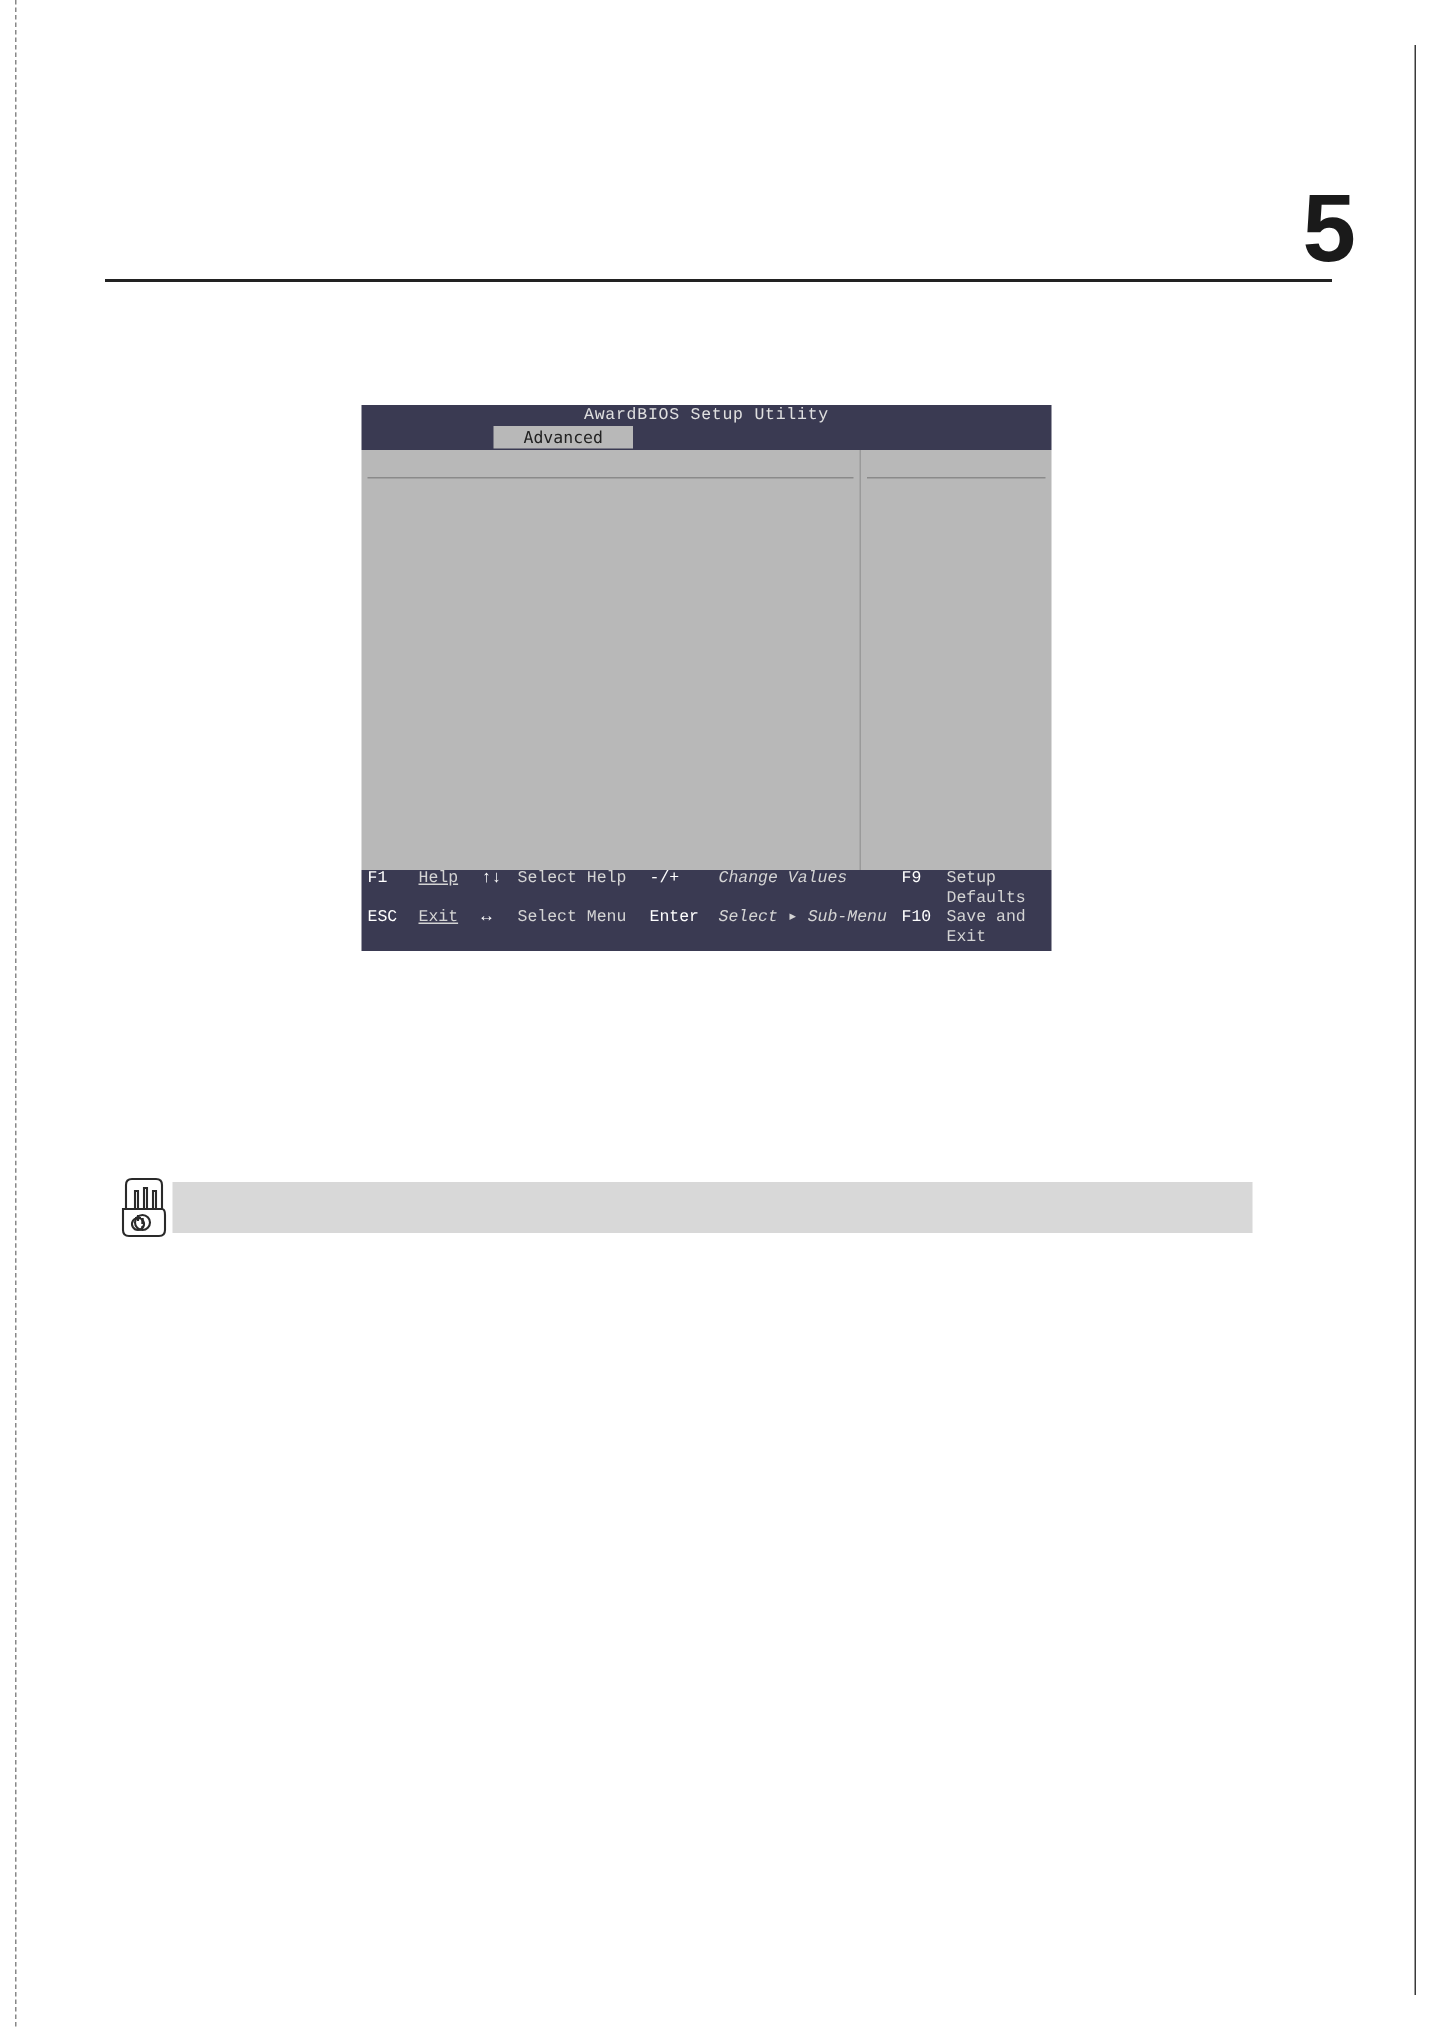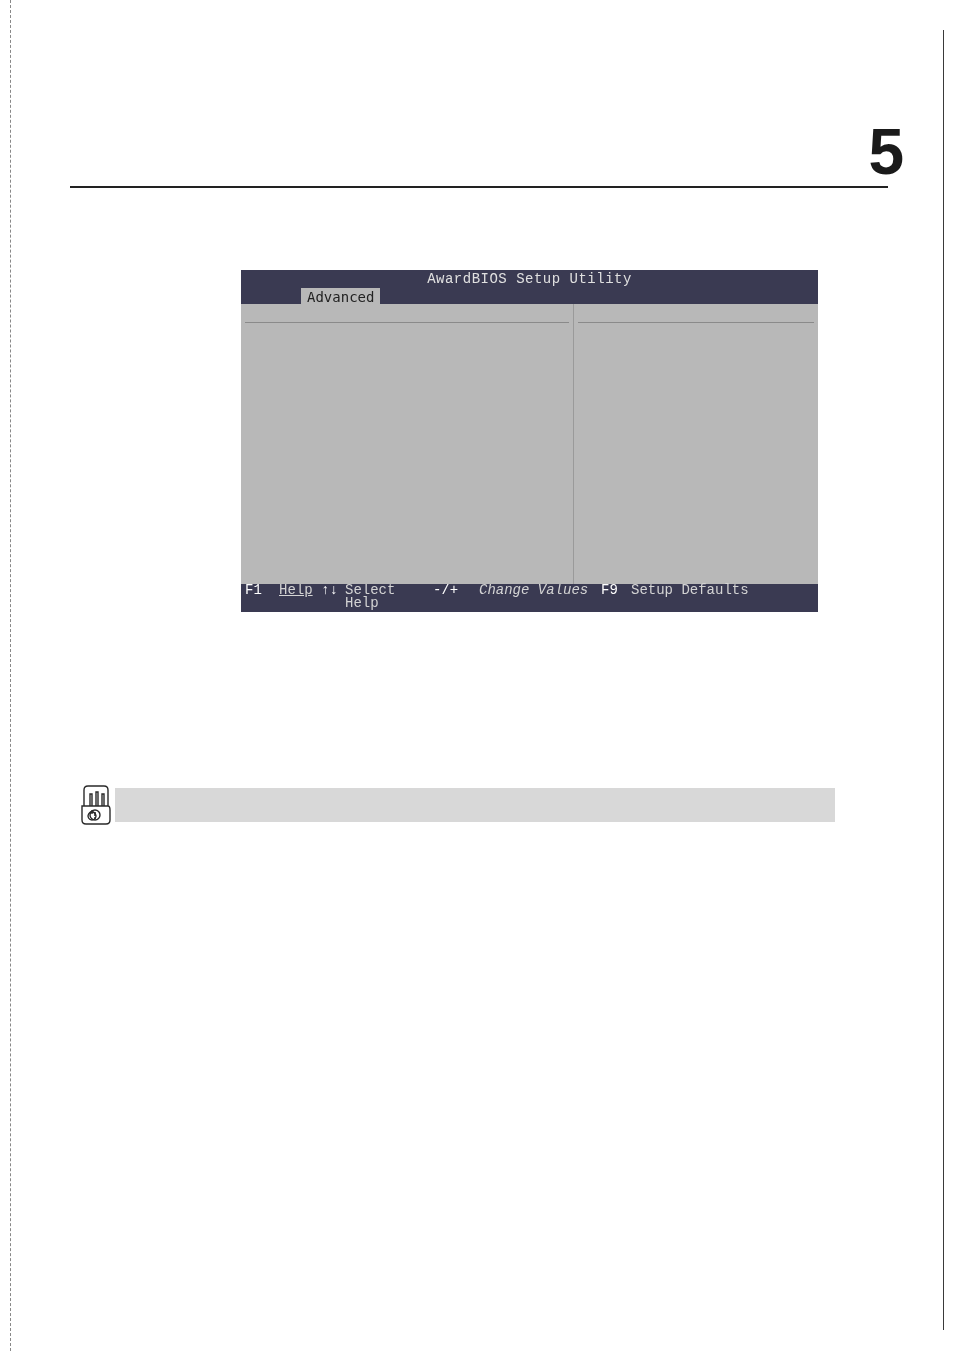--- a/index.html
+++ b/index.html
@@ -42,45 +42,45 @@
     top: 186px;
     left: 70px;
     width: 818px;
     border-top: 2px solid #222;
   }
   
   .bios {
     position: absolute;
     left: 241px;
     top: 270px;
-    width: 577px;
+    width: 460px;
     font-family: "Lucida Console","Courier New",monospace;
-    font-size: 14px;
+    font-size: 11px;
     color: #dcdcdc;
     border-radius: 27px;
   }
   .bios-title {
     background: #3a3a52;
     text-align: center;
     color: #e0e0e0;
     padding: 1px 0;
     letter-spacing: 0.5px;
   }
   .bios-menubar {
     background: #3a3a52;
     height: 16px;
     position: relative;
   }
   .bios-tab {
     position: absolute;
-    left: 60px;
+    left: 88px;
     top: 0;
     background: #b8b8b8;
     color: #222;
-    padding: 1px 6px;
+    padding: 1px 20px;
     font-family: "Lucida Console", monospace;
   }
   .bios-body {
     display: flex;
     height: 280px;
   }
   .bios-left {
     flex: 0 0 332px;
     background: #b8b8b8;
     border-right: 1px solid #9a9a9a;
@@ -162,20 +162,30 @@
     <div class="row">
       <span class="k cell1">F1</span>
       <span class="v cell2">Help</span>
       <span class="k cell3">↑↓</span>
       <span class="v cell4">Select Help</span>
       <span class="k cell5">-/+</span>
       <span class="v cell6">Change Values</span>
       <span class="k cell7">F9</span>
       <span class="v cell8">Setup Defaults</span>
     </div>
+    <div class="row">
+      <span class="k cell1">ESC</span>
+      <span class="v cell2">Exit</span>
+      <span class="k cell3">↔</span>
+      <span class="v cell4">Select Menu</span>
+      <span class="k cell5">Enter</span>
+      <span class="v cell6">Select ▸ Sub-Menu</span>
+      <span class="k cell7">F10</span>
+      <span class="v cell8">Save and Exit</span>
+    </div>
   </div>
 </div>
 
 <svg class="note-icon" viewBox="0 0 34 44">
   <path d="M6 24 L6 8 Q6 4 10 4 L26 4 Q30 4 30 8 L30 24 L26 24 L26 12 L24 12 L24 24 L20 24 L20 10 L18 10 L18 24 L14 24 L14 12 L12 12 L12 24 Z M4 24 L30 24 Q32 24 32 28 L32 38 Q32 42 28 42 L8 42 Q4 42 4 38 Z M14 30 A4 4 0 1 0 14.01 30 M14 28 L14 32 M12 30 L16 30" fill="none" stroke="#2a2a2a" stroke-width="1.4"></path>
   <circle cx="17" cy="33" r="5" fill="none" stroke="#2a2a2a" stroke-width="1.4"></circle>
   <line x1="17" y1="30" x2="17" y2="34" stroke="#2a2a2a" stroke-width="1.6"></line>
   <circle cx="17" cy="36" r="0.9" fill="#2a2a2a"></circle>
 </svg>
 <div class="note-box"></div>

